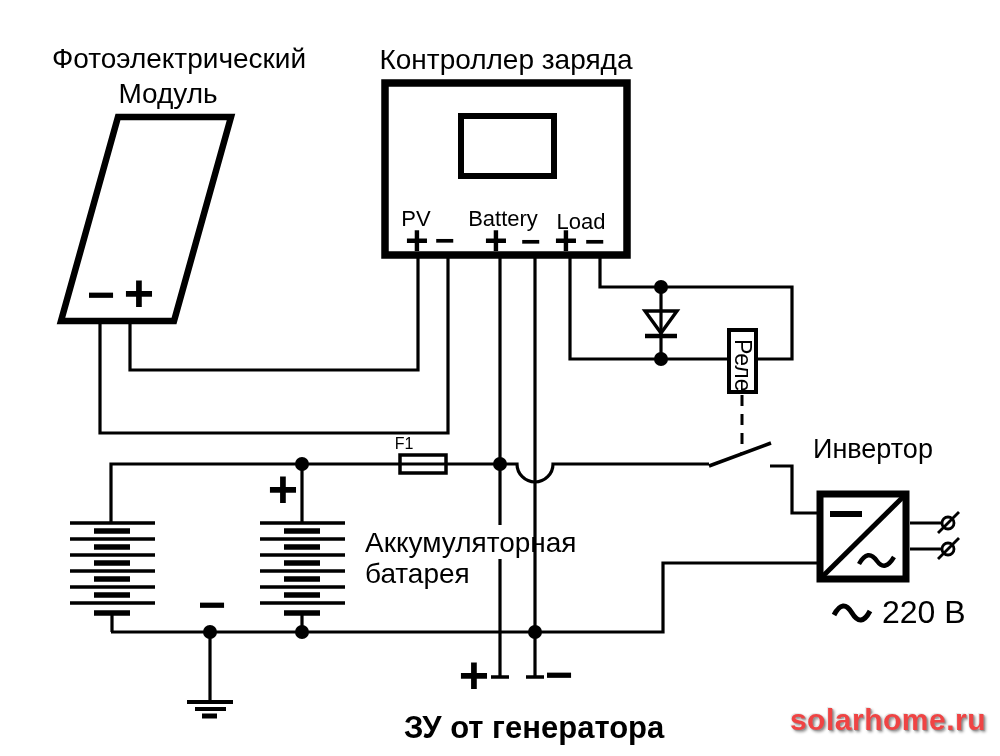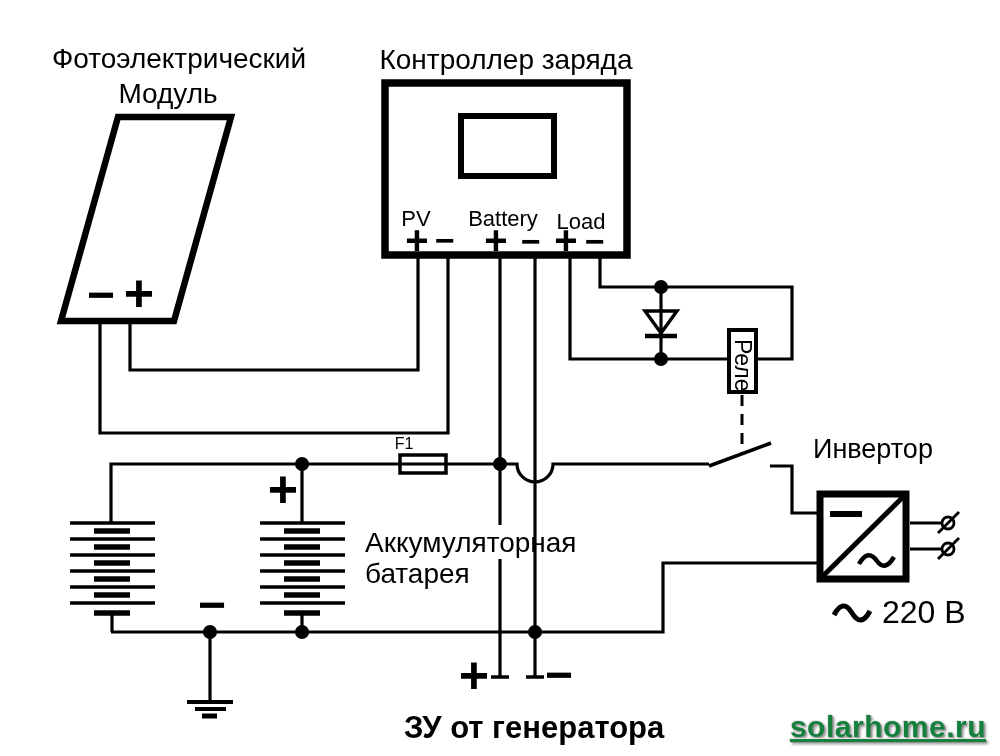--- a/index.html
+++ b/index.html
@@ -7,26 +7,25 @@
     position:relative;
     width:1000px;height:756px;
     margin:0 auto;
     background:var(--bg,#ffffff);
     overflow:hidden;
     font-family:"Liberation Sans",sans-serif;
   }
   svg.schematic{position:absolute;left:0;top:0;color:var(--ink,#000000);}
   svg.schematic text{fill:currentColor;font-family:"Liberation Sans",sans-serif;}
   .watermark{
-    position:absolute;right:14px;bottom:12px;
+    position:absolute;right:14px;bottom:19px;
     font:bold 30px "Liberation Sans",sans-serif;
     letter-spacing:.5px;
-    color:#15803d;
+    color:#ef4444;
     text-shadow:-1px -1px 1px #e3e3e3, 2px 2px 3px #8a8a8a, 1px 1px 0 #b5b5b5;
-    text-decoration:underline;
   }
 </style>
 </head>
 <body>
 
 <div class="stage">
 <svg class="schematic" width="1000" height="756" viewBox="0 0 1000 756">
 
   <g fill="none" stroke="currentColor" stroke-width="3.2">
 

